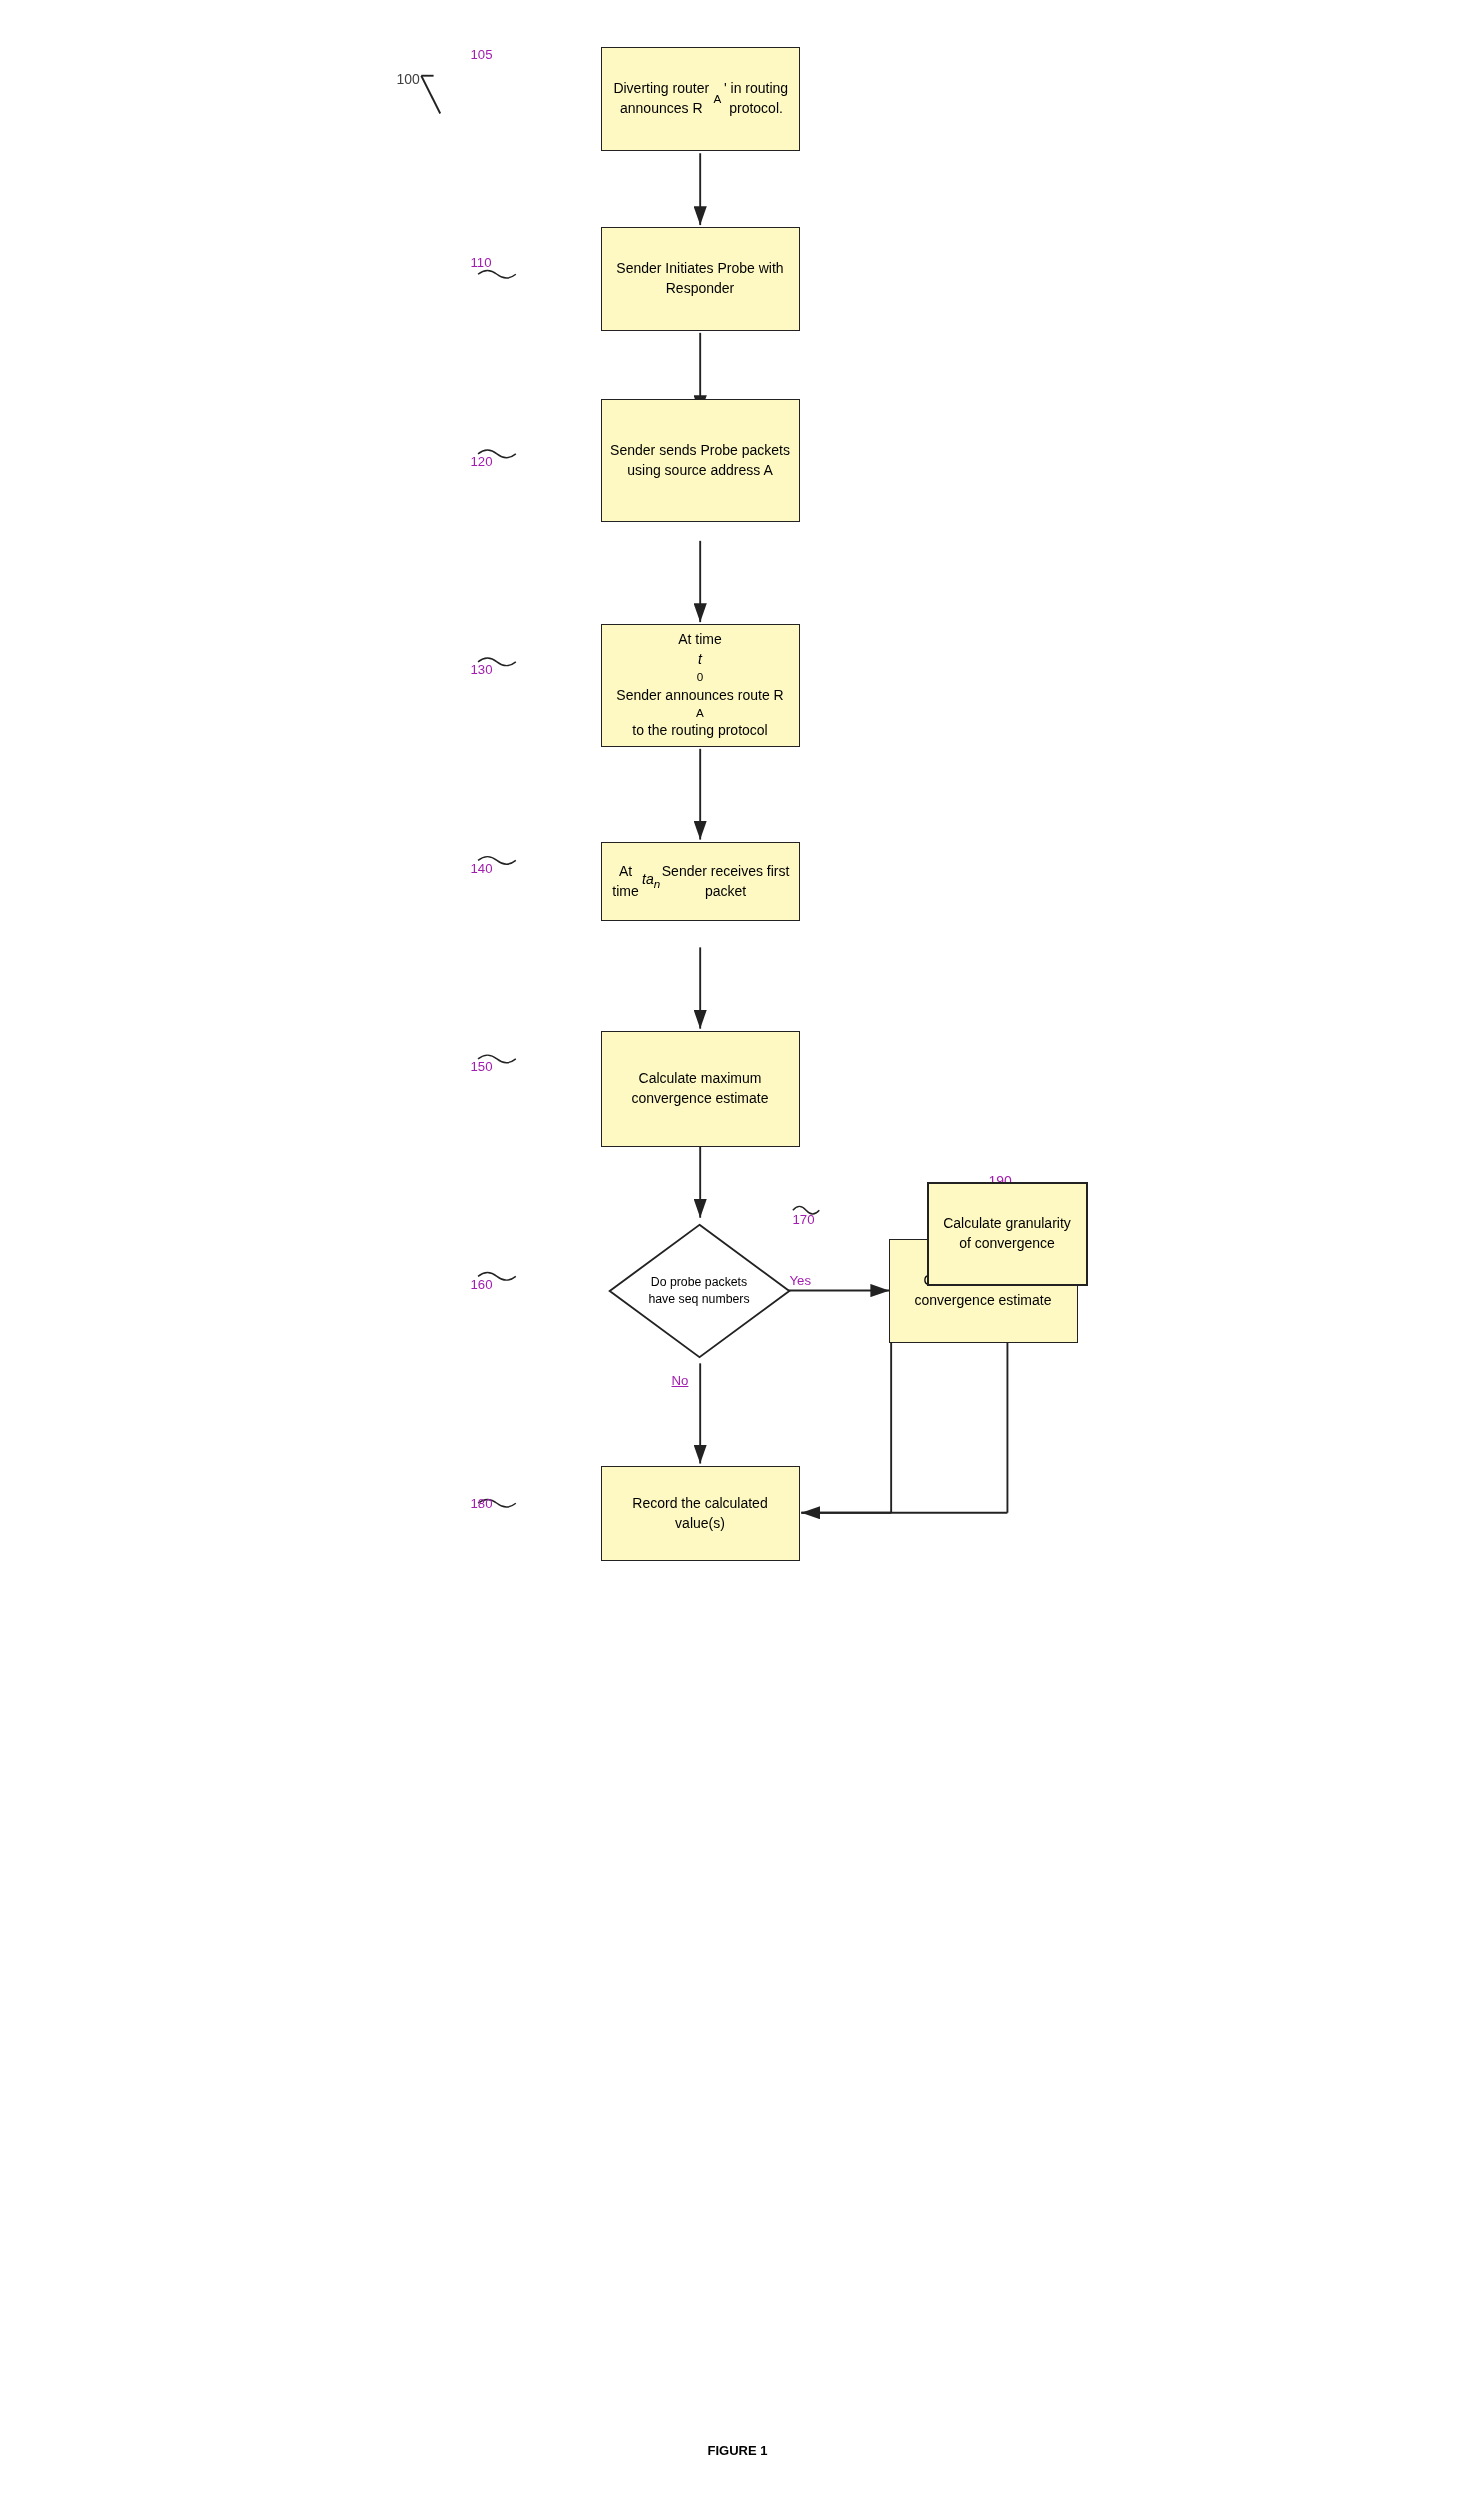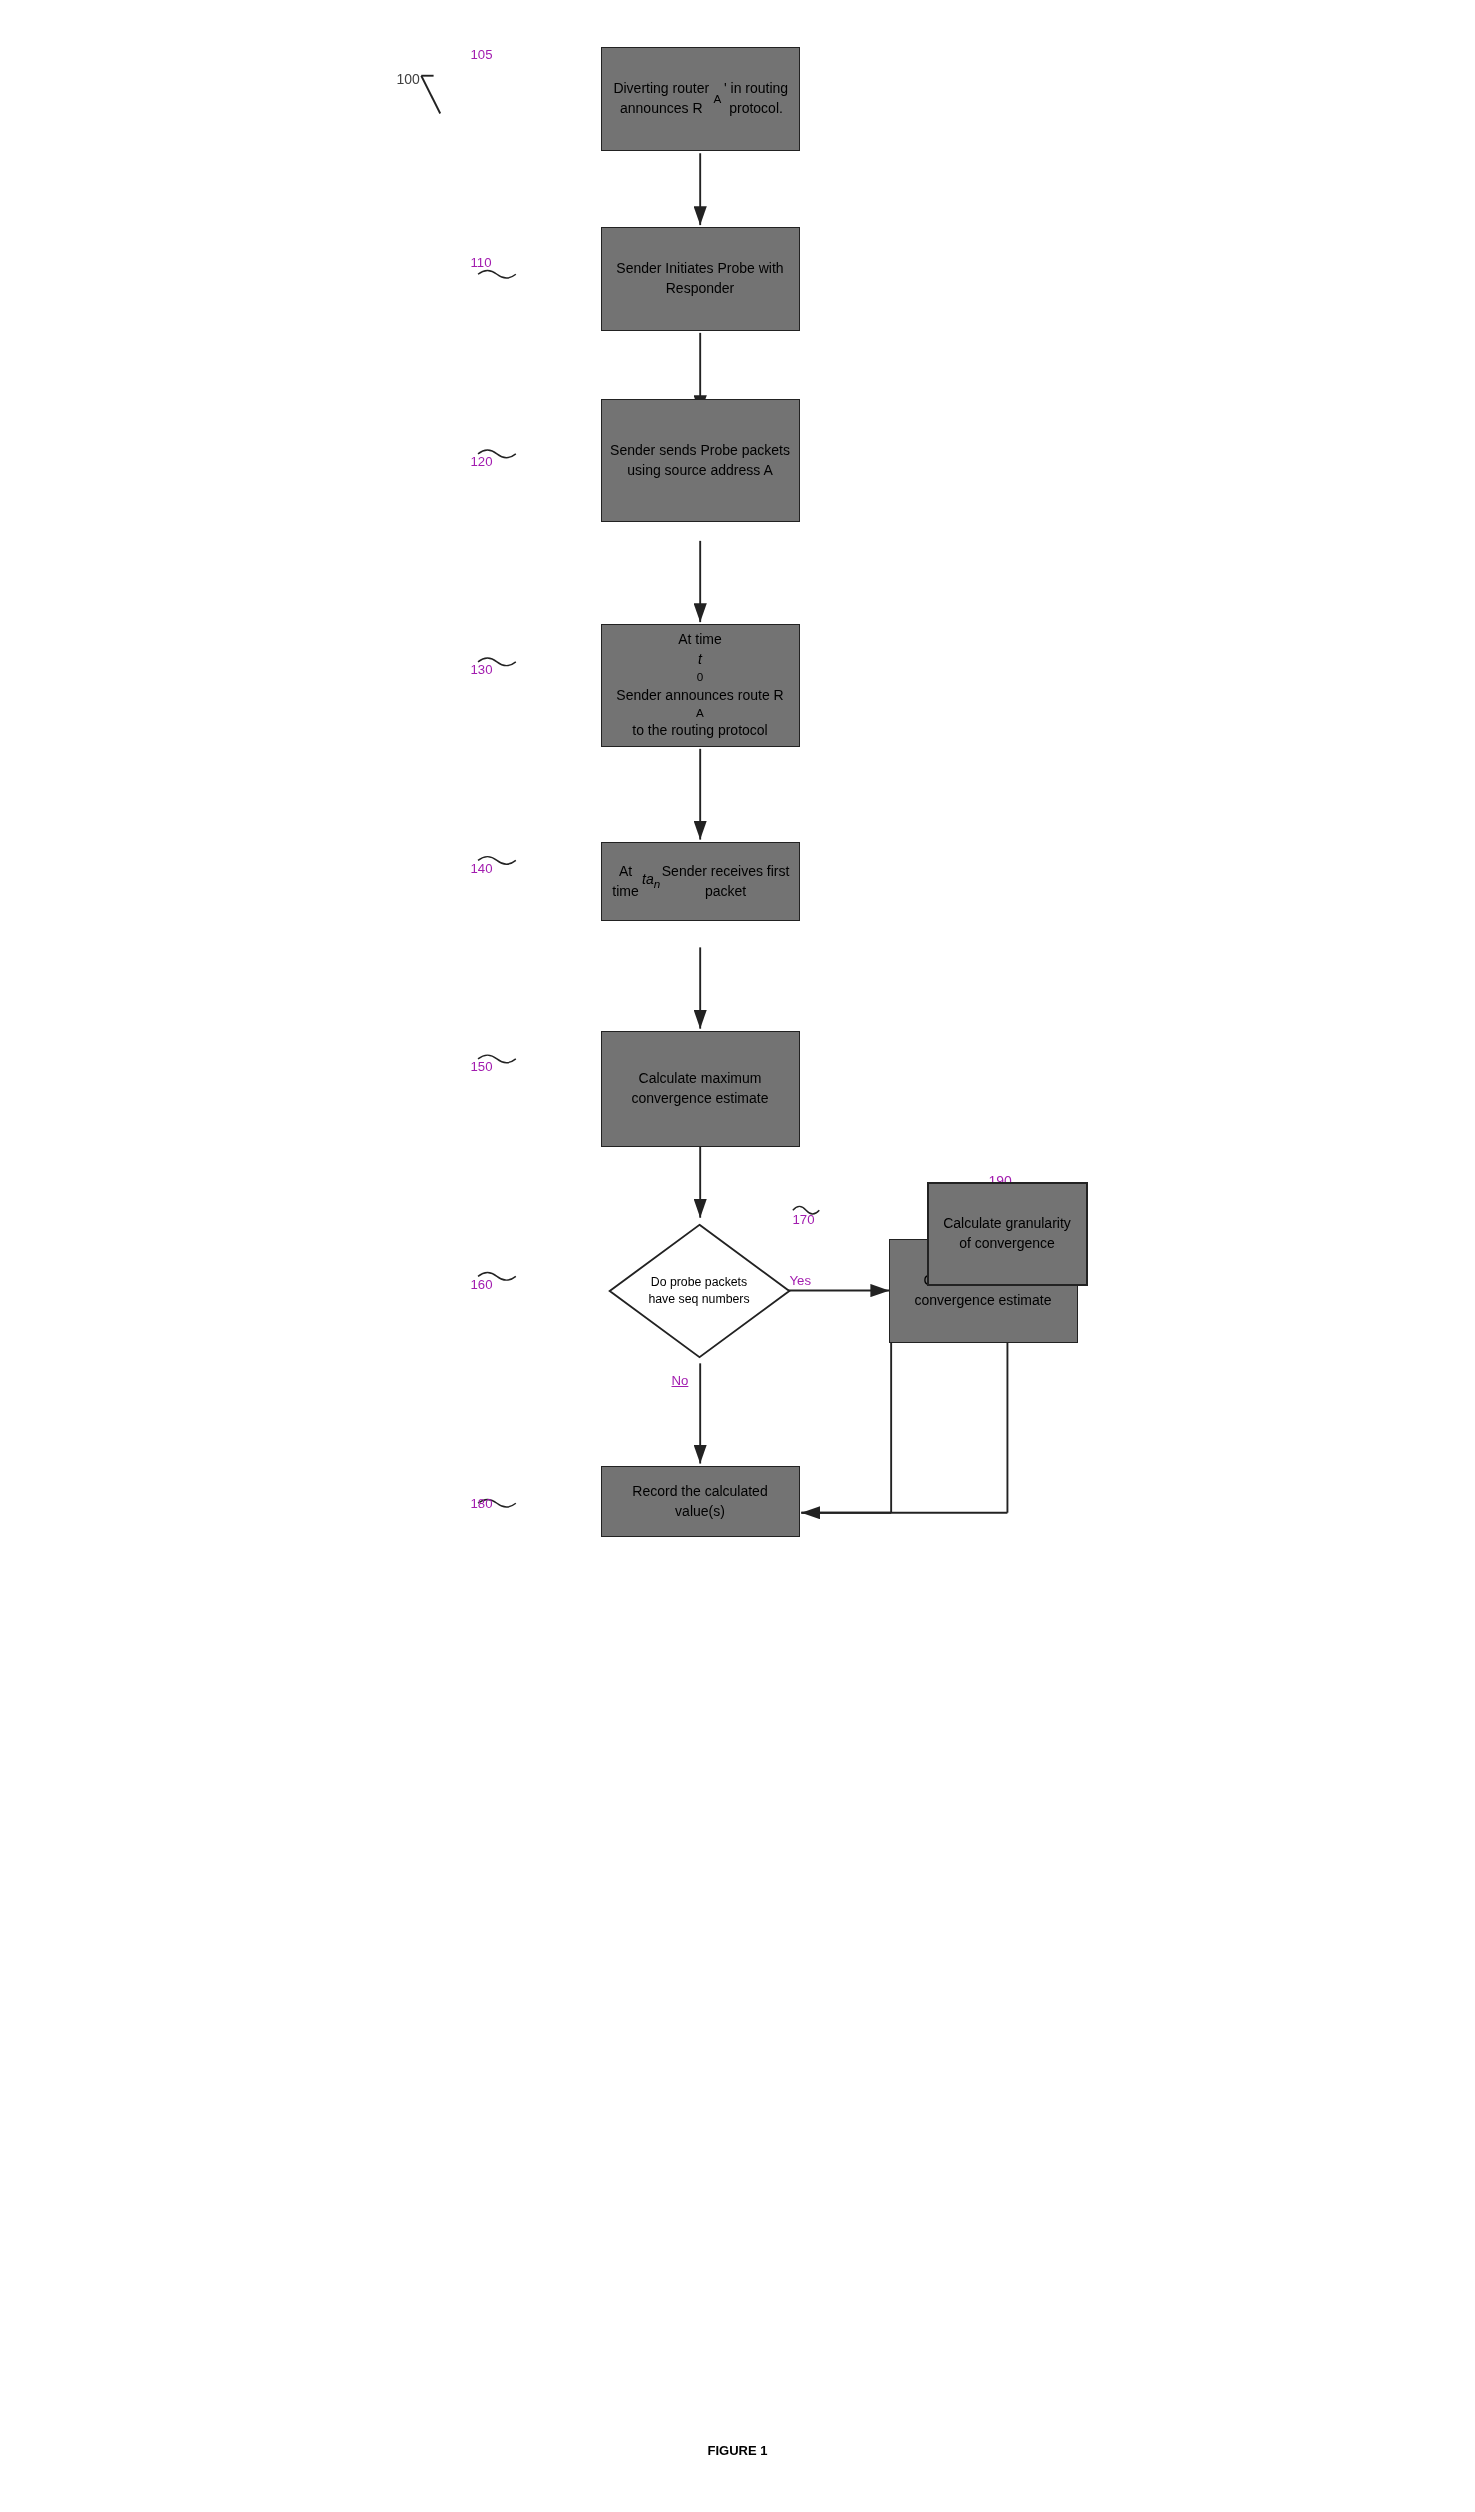--- a/index.html
+++ b/index.html
@@ -13,21 +13,21 @@
     .diagram-container {
       position: relative;
       width: 738px;
       min-height: 2458px;
       background: #fff;
     }
     
     .flow-box {
       position: absolute;
       border: 1.9px solid #222;
-      background: #737373;
+      background: #fef9c3;
       text-align: center;
       display: flex;
       align-items: center;
       justify-content: center;
       font-size: 14px;
       line-height: 1.4;
     }
     
     .diamond-wrap {
       position: absolute;
@@ -173,20 +173,20 @@
   <div class="step-label" style="left:303px; top:1354px; font-size:13.2px;text-decoration:underline;">No</div>
 
   <div class="flow-box" style="left:520px; top:1220px; width:189px; height:104px; font-size:14px; padding:7.6px;">
     Calculate minimum convergence estimate
   </div>
 
   <div class="flow-box" style="left:558px; top:1163px; width:161px; height:104px; font-size:14px; padding:7.6px; border:2.4px solid #222;">
     Calculate granularity of convergence
   </div>
 
-  <div class="flow-box" style="left:232px; top:1447px; width:199px; height:71px; font-size:14px; padding:7.6px;">
+  <div class="flow-box" style="left:232px; top:1447px; width:199px; height:95px; font-size:14px; padding:7.6px;">
     Record the calculated value(s)
   </div>
 
   <div class="figure-caption" style="bottom:19px; left:0; font-size:13px; font-weight:bold;">FIGURE 1</div>
 
 </div>
 
 
 </body></html>

